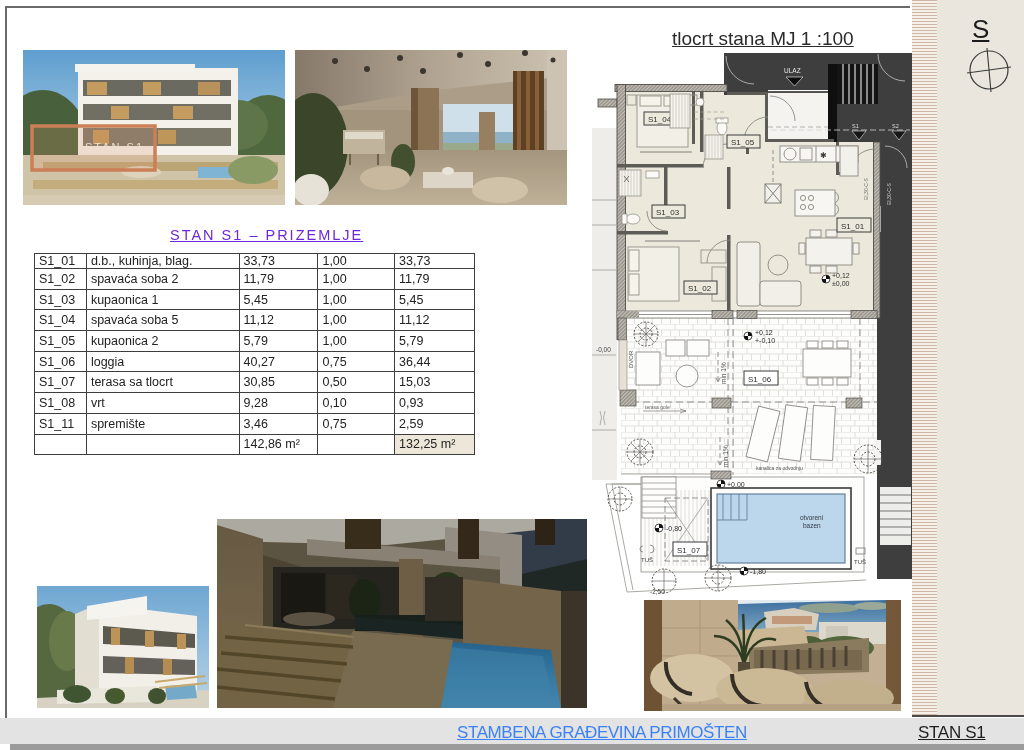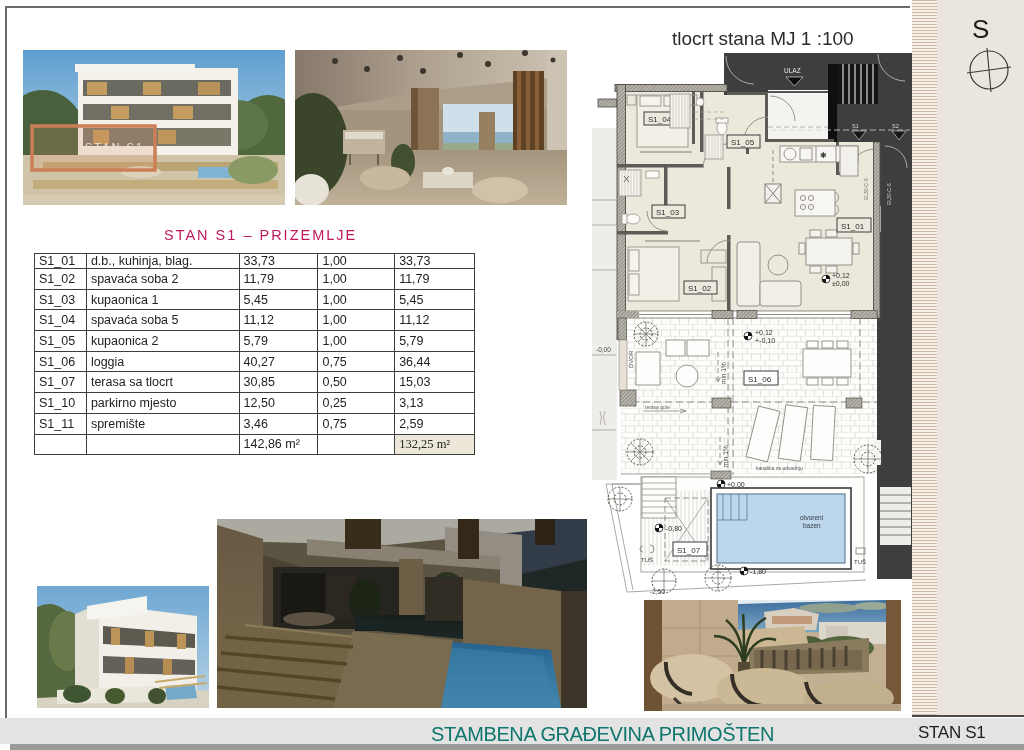--- a/index.html
+++ b/index.html
@@ -1,19 +1,19 @@
 <!DOCTYPE html>
 <html><head>
 <meta charset="utf-8">
 <style>
   html,body{margin:0;padding:0;}
   body{width:1024px;height:750px;overflow:hidden;background:#ffffff;
        font-family:"Liberation Sans", sans-serif;position:relative;}
   .abs{position:absolute;}
-  .lbl{position:absolute;color:#2e2e2e;}
+  .lbl{position:absolute;color:#2e2e2e;text-decoration:underline;}
 </style>
 </head>
 <body>
 
 <div class="abs" style="left:5px;top:6px;width:905px;height:2px;background:#6a6a6a;"></div>
 
 <div class="abs" style="left:5px;top:6px;width:2px;height:738px;background:#6a6a6a;"></div>
 
 <div class="abs" style="left:23px;top:50px;width:262px;height:155px;overflow:hidden;">
 <svg width="262" height="155" xmlns="http://www.w3.org/2000/svg">
@@ -96,21 +96,21 @@
   <circle cx="72" cy="19" r="3" fill="#3c372e"></circle>
   <circle cx="105" cy="8" r="3" fill="#3c372e"></circle>
   <circle cx="128" cy="21" r="3" fill="#3c372e"></circle>
   <circle cx="165" cy="5" r="3" fill="#3c372e"></circle>
   <circle cx="193" cy="14" r="3" fill="#3c372e"></circle>
   <circle cx="230" cy="3" r="3" fill="#3c372e"></circle>
   <circle cx="258" cy="10" r="2.5" fill="#3c372e"></circle>
 </svg>
 </div>
 
-<div class="lbl" style="left:164px;top:227px;font-size:14.5px;letter-spacing:2px;color:#be185d;">STAN S1 – PRIZEMLJE</div>
+<div class="lbl" style="left:170px;top:227px;font-size:14.5px;letter-spacing:2px;color:#6d28d9;">STAN S1 – PRIZEMLJE</div>
 
 <table class="abs" style="left:34px;top:253px;width:441px;border-collapse:collapse;font-size:12.5px;color:#222;" cellspacing="0">
   <colgroup>
       <col style="width:52px">
       <col style="width:153px">
       <col style="width:79px">
       <col style="width:77px">
       <col style="width:80px">
     </colgroup>
   <tbody>
@@ -157,39 +157,39 @@
         <td>36,44</td>
       </tr>
   <tr>
         <td>S1_07</td>
         <td>terasa sa tlocrt</td>
         <td>30,85</td>
         <td>0,50</td>
         <td>15,03</td>
       </tr>
   <tr>
-        <td>S1_10</td>
-        <td>parkirno mjesto</td>
-        <td>12,50</td>
-        <td>0,25</td>
-        <td>3,13</td>
+        <td>S1_08</td>
+        <td>vrt</td>
+        <td>9,28</td>
+        <td>0,10</td>
+        <td>0,93</td>
       </tr>
   <tr>
         <td>S1_11</td>
         <td>spremište</td>
         <td>3,46</td>
         <td>0,75</td>
         <td>2,59</td>
       </tr>
   <tr>
         <td></td>
         <td></td>
         <td>142,86 m²</td>
         <td></td>
-        <td style="background:#ece7d8;font-family:Liberation Serif, serif;">132,25 m²</td>
+        <td style="background:#ece7d8;">132,25 m²</td>
       </tr>
 </tbody>
   </table>
 <style>
   table td{border:1px solid #3d3d3d;padding:0 0 0 4px;height:19.7px;white-space:nowrap;}
   table tr.short td{height:14px;}
 </style>
 
 <div class="lbl" style="left:672px;top:28px;font-size:19px;letter-spacing:0px;color:#2b2b2b;">tlocrt stana MJ 1 :100</div>
 
@@ -748,17 +748,17 @@
 
 <div class="lbl" style="left:972px;top:14px;font-size:26px;color:#1c1c1c;">S</div>
 
 <svg class="abs" style="left:962px;top:44px;" width="54" height="54" xmlns="http://www.w3.org/2000/svg">
   <circle cx="27" cy="26" r="19" fill="none" stroke="#3a3a3a" stroke-width="1.2"></circle>
   <path d="M5 29 L49 23 M25 4 L29 48" stroke="#3a3a3a" stroke-width="1.1" fill="none"></path>
 </svg>
 
 <div class="abs" style="left:0px;top:718px;width:1024px;height:26px;background:#e3e3e3;"></div>
 
-<div class="lbl" style="left:431px;top:723px;font-size:20px;letter-spacing:-0.4px;color:#0f766e;">STAMBENA GRAĐEVINA PRIMOŠTEN</div>
+<div class="lbl" style="left:457px;top:723px;font-size:17px;letter-spacing:-0.4px;color:#3b82f6;">STAMBENA GRAĐEVINA PRIMOŠTEN</div>
 
 <div class="lbl" style="left:918px;top:723px;font-size:17px;letter-spacing:-0.3px;color:#1f1f1f;">STAN S1</div>
 
 <div class="abs" style="left:10px;top:744px;width:1014px;height:6px;background:#9b9b9b;"></div>
 
 </body></html>

